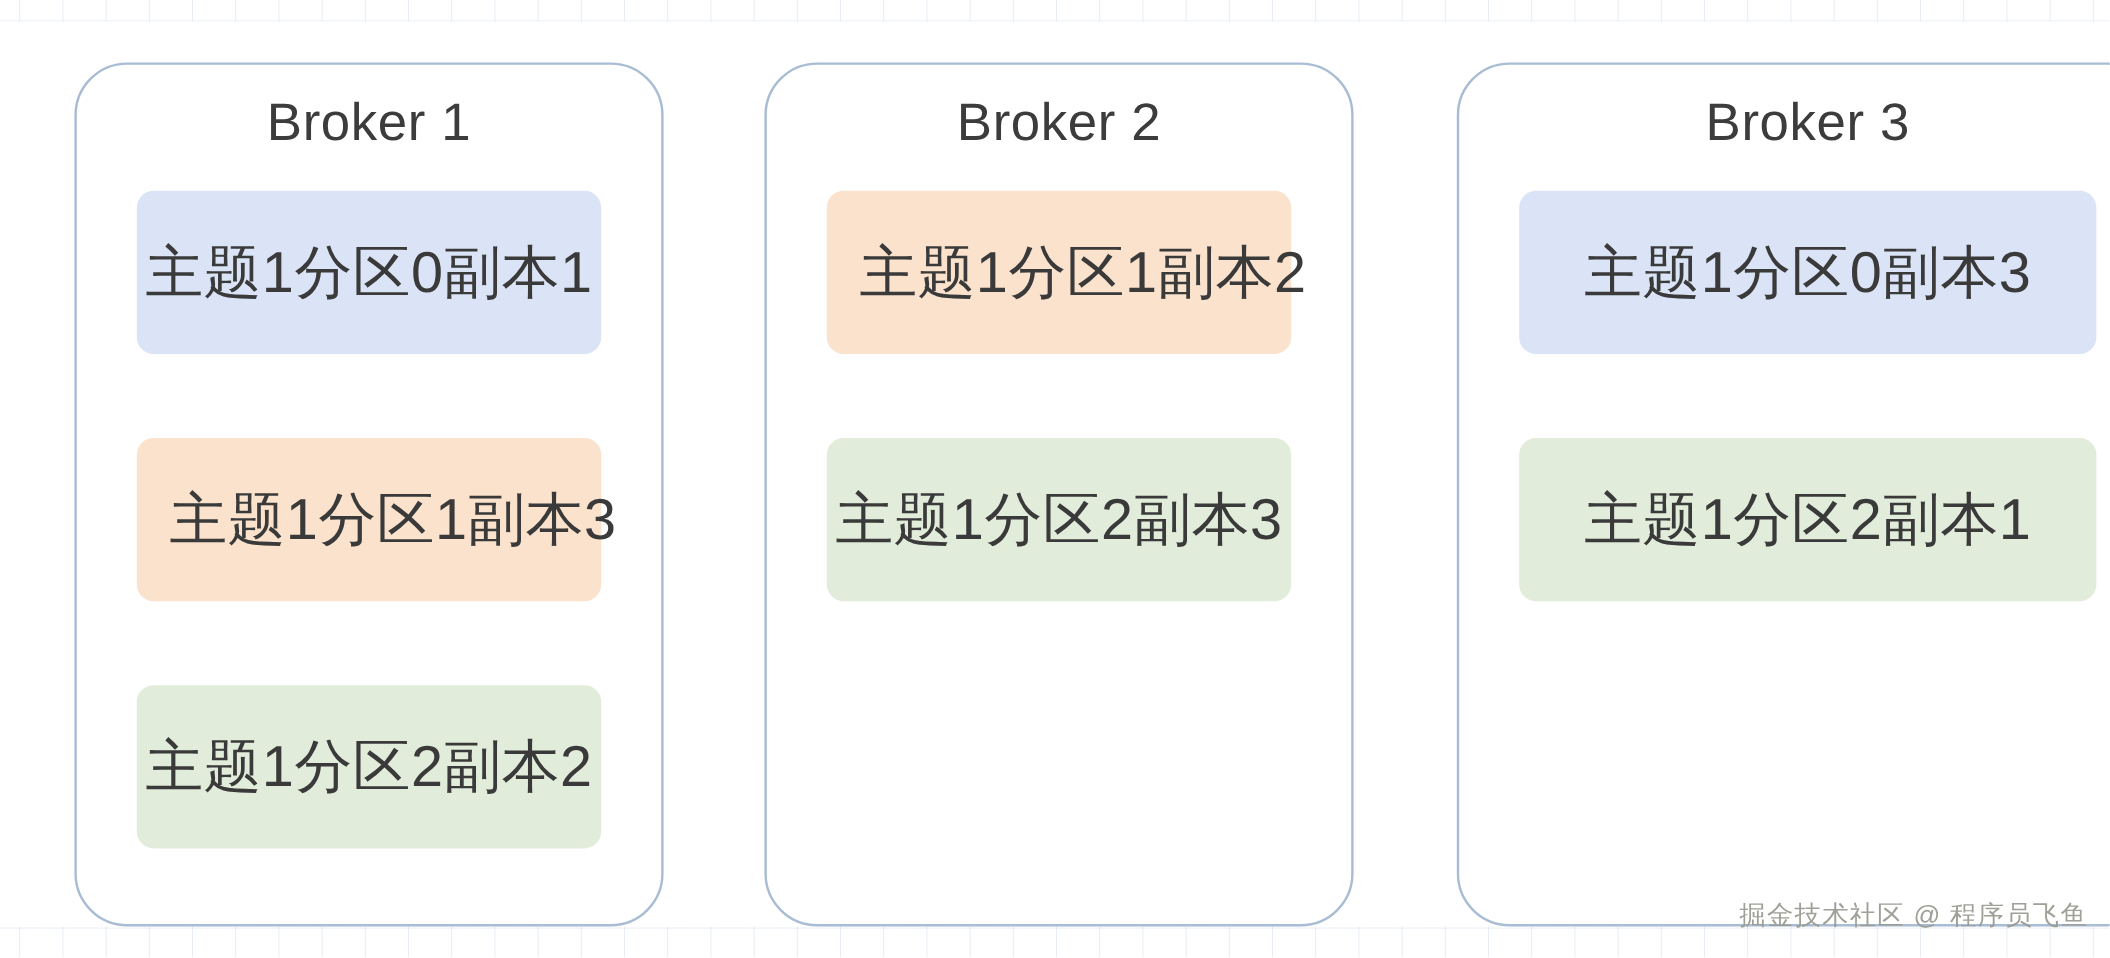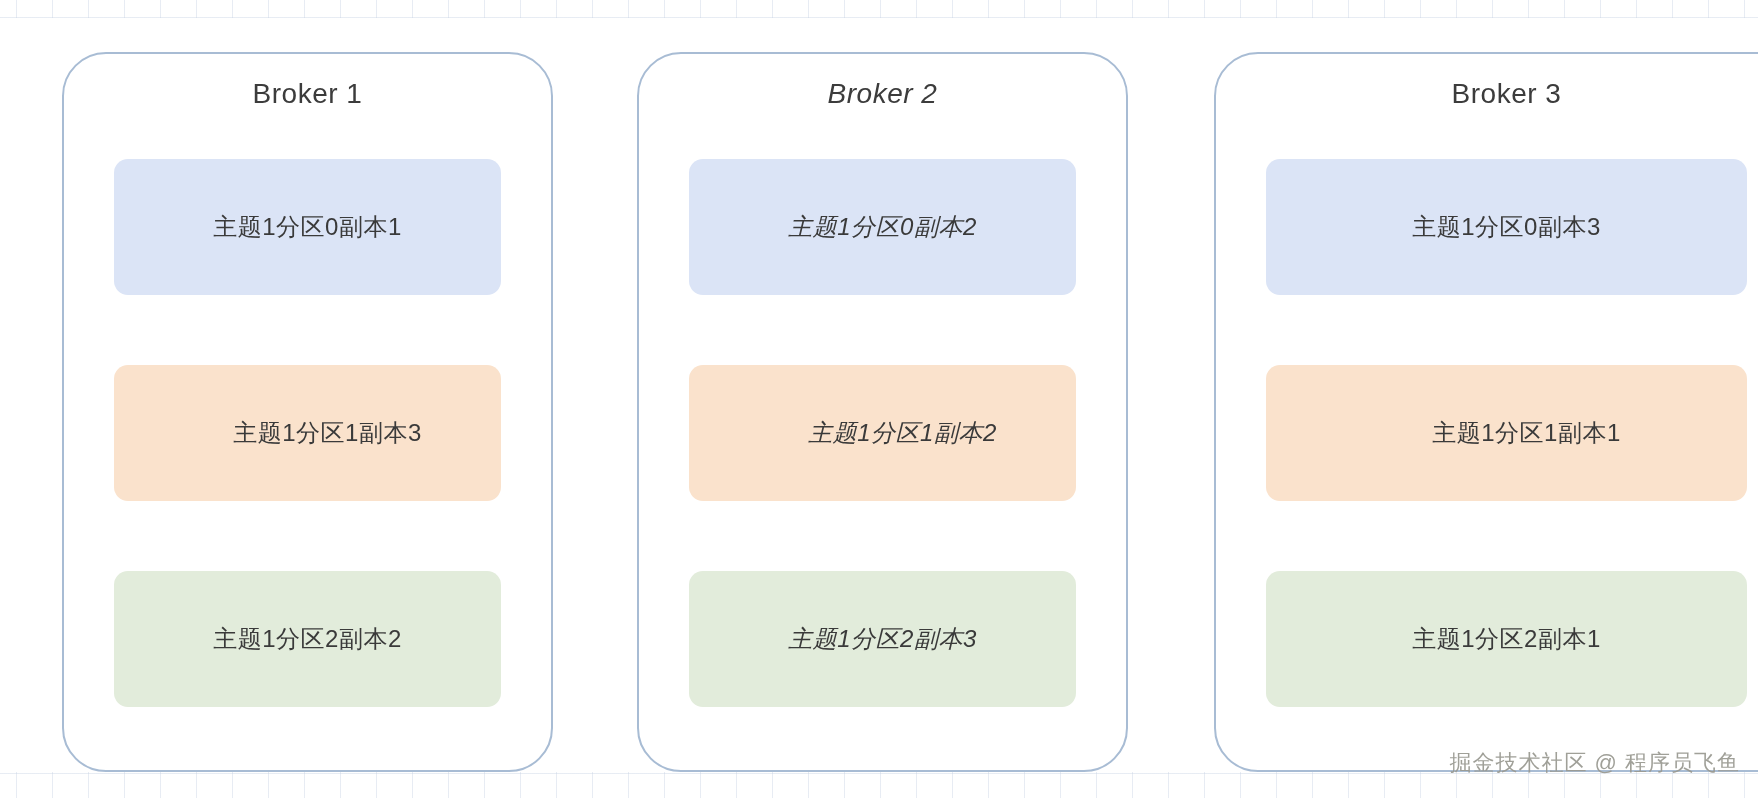--- a/index.html
+++ b/index.html
@@ -51,51 +51,51 @@
     position: absolute;
     top: 52px;
     height: 720px;
     box-sizing: border-box;
     border: 2.5px solid #a8bcd4;
     border-radius: 44px;
     background: #ffffff;
   }
 
   .broker-1 { left: 62px;   width: 491px; }
-  .broker-2 { left: 637px;  width: 491px; font-style: italic; }
+  .broker-2 { left: 637px;  width: 491px; }
   .broker-3 { left: 1214px; width: 585px; }
 
   .broker-title {
     position: absolute;
     left: 0;
     right: 0;
     top: 24px;
     text-align: center;
-    font-size: 28px;
+    font-size: 44px;
     font-weight: 400;
     letter-spacing: 0.5px;
     color: #3c3c3c;
     white-space: nowrap;
   }
 
   .partition-list {
     position: absolute;
     left: 50px;
     right: 50px;
     top: 105px;
   }
 
   .partition {
     height: 136px;
     border-radius: 14px;
     display: flex;
     align-items: center;
     justify-content: center;
     margin-bottom: 70px;
-    font-size: 24px;
+    font-size: 48px;
     font-weight: 400;
     color: #3a3a3a;
     letter-spacing: 0.5px;
     white-space: nowrap;
   }
   .partition:last-child { margin-bottom: 0; margin-top: 26px; }
 
   .c-blue   { background-color: #dbe4f6; }
   .c-orange { background-color: #fae2cc; padding-left: 40px; }
   .c-green  { background-color: #e2ecdb; }
@@ -132,41 +132,35 @@
         </div>
         <div class="partition c-green">
           <span>主题1分区2副本2</span>
         </div>
       </div>
     </div>
 
     <div class="broker broker-2">
       <div class="broker-title">Broker 2</div>
       <div class="partition-list">
-        <div class="partition c-blue">
-          <span>主题1分区0副本2</span>
-        </div>
         <div class="partition c-orange">
           <span>主题1分区1副本2</span>
         </div>
         <div class="partition c-green">
           <span>主题1分区2副本3</span>
         </div>
       </div>
     </div>
 
     <div class="broker broker-3">
       <div class="broker-title">Broker 3</div>
       <div class="partition-list">
         <div class="partition c-blue">
           <span>主题1分区0副本3</span>
         </div>
-        <div class="partition c-orange">
-          <span>主题1分区1副本1</span>
-        </div>
         <div class="partition c-green">
           <span>主题1分区2副本1</span>
         </div>
       </div>
     </div>
 
   </div>
 
   <div class="watermark">掘金技术社区 @ 程序员飞鱼</div>
 

